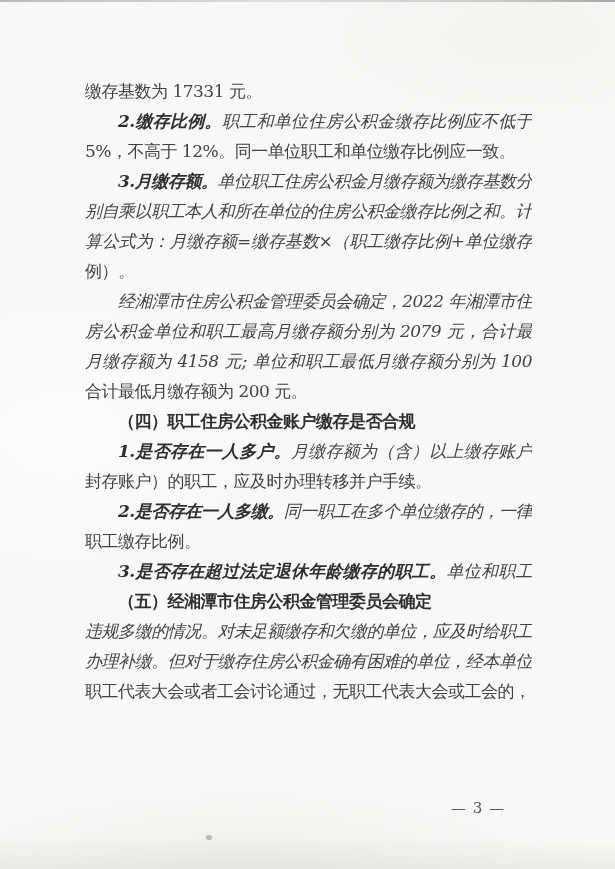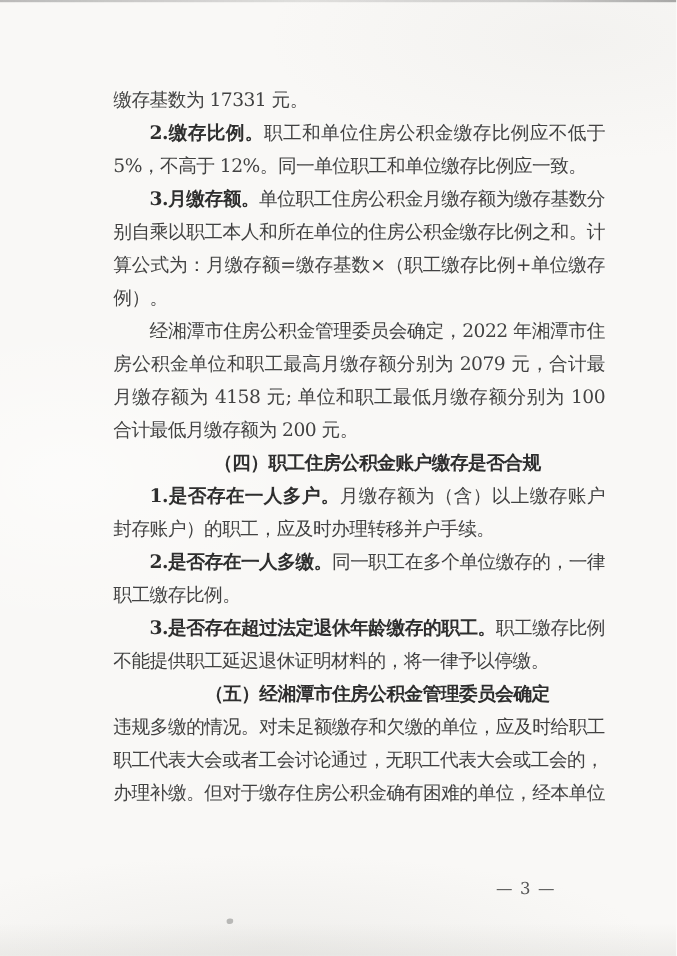--- a/index.html
+++ b/index.html
@@ -38,36 +38,37 @@
     background:linear-gradient(to top, rgba(175,175,168,0.16), rgba(175,175,168,0.0));
   }
   
   .speck{
     position:absolute;left:206px;top:835px;width:6px;height:5px;
     background:#a5a5a3;border-radius:50% 45% 55% 50%;opacity:.75;
     filter:blur(0.5px);
   }
   .doc-body{
     position:absolute;
-    left:103px;top:76px;width:447px;
+    left:85px;top:76px;width:447px;
     color:var(--text);
   }
   .line{
     height:30px;
     line-height:30px;
     font-size:17px;
     letter-spacing:-0.5px;
     white-space:normal;
     overflow:hidden;
     text-align:left;
   }
-  .line.indent{ text-indent:33px;text-align:center; }
+  .line.indent{ text-indent:33px; }
   .line.full{
     text-align:justify;
     text-align-last:justify;
+    font-style:italic;
   }
   .run.bold{
     font-weight:700;
     color:var(--text-bold);
   }
   .page-number{
     position:absolute;
     top:799px;right:110px;
     font-size:15px;
     letter-spacing:1px;
@@ -89,23 +90,22 @@
       <div class="line"><span class="run">例）。</span></div>
       <div class="line indent full"><span class="run">经湘潭市住房公积金管理委员会确定，2022 年湘潭市住</span></div>
       <div class="line full"><span class="run">房公积金单位和职工最高月缴存额分别为 2079 元，合计最高</span></div>
       <div class="line full"><span class="run">月缴存额为 4158 元; 单位和职工最低月缴存额分别为 100 元，</span></div>
       <div class="line"><span class="run">合计最低月缴存额为 200 元。</span></div>
       <div class="line indent"><span class="run bold">（四）职工住房公积金账户缴存是否合规</span></div>
       <div class="line indent full"><span class="run bold">1.是否存在一人多户。</span><span class="run">月缴存额为（含）以上缴存账户（含</span></div>
       <div class="line"><span class="run">封存账户）的职工，应及时办理转移并户手续。</span></div>
       <div class="line indent full"><span class="run bold">2.是否存在一人多缴。</span><span class="run">同一职工在多个单位缴存的，一律</span></div>
       <div class="line"><span class="run">职工缴存比例。</span></div>
-      <div class="line indent full"><span class="run bold">3.是否存在超过法定退休年龄缴存的职工。</span><span class="run">职工缴存比例</span></div>
-      <div class="line"><span class="run">不能提供职工延迟退休证明材料的，将一律予以停缴。</span></div>
+      <div class="line indent full"><span class="run bold">3.是否存在超过法定退休年龄缴存的职工。</span><span class="run">单位和职工</span></div>
       <div class="line indent"><span class="run bold">（五）经湘潭市住房公积金管理委员会确定</span></div>
       <div class="line full"><span class="run">违规多缴的情况。对未足额缴存和欠缴的单位，应及时给职工</span></div>
+      <div class="line full"><span class="run">办理补缴。但对于缴存住房公积金确有困难的单位，经本单位</span></div>
       <div class="line"><span class="run">职工代表大会或者工会讨论通过，无职工代表大会或工会的，</span></div>
-      <div class="line full"><span class="run">办理补缴。但对于缴存住房公积金确有困难的单位，经本单位</span></div>
     </div>
   <div class="page-number">— 3 —</div>
   <div class="speck"></div>
   <div class="bottom-shade"></div>
 </div>
 
 </body></html>

